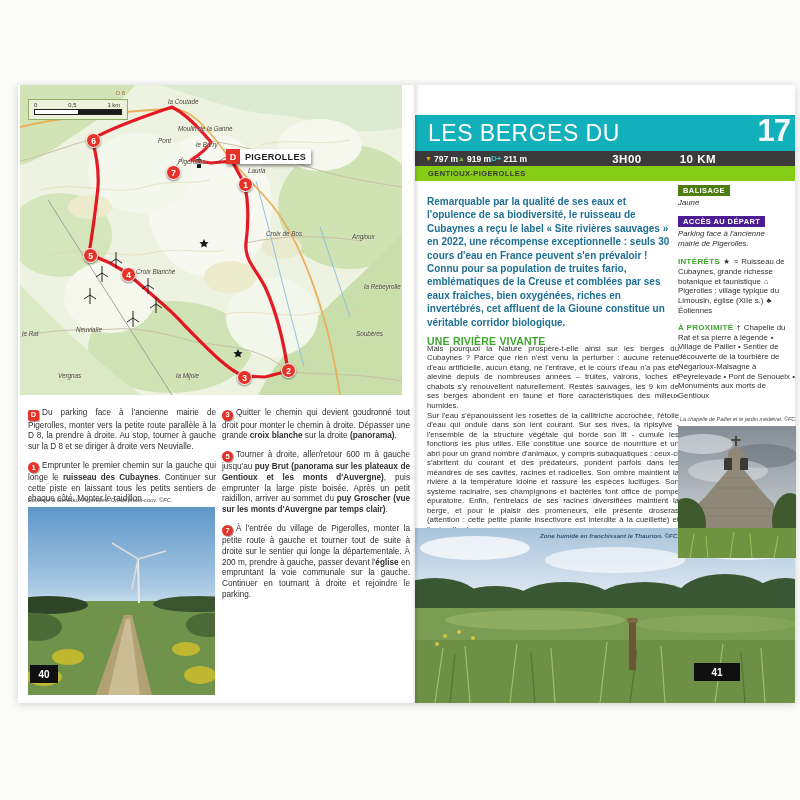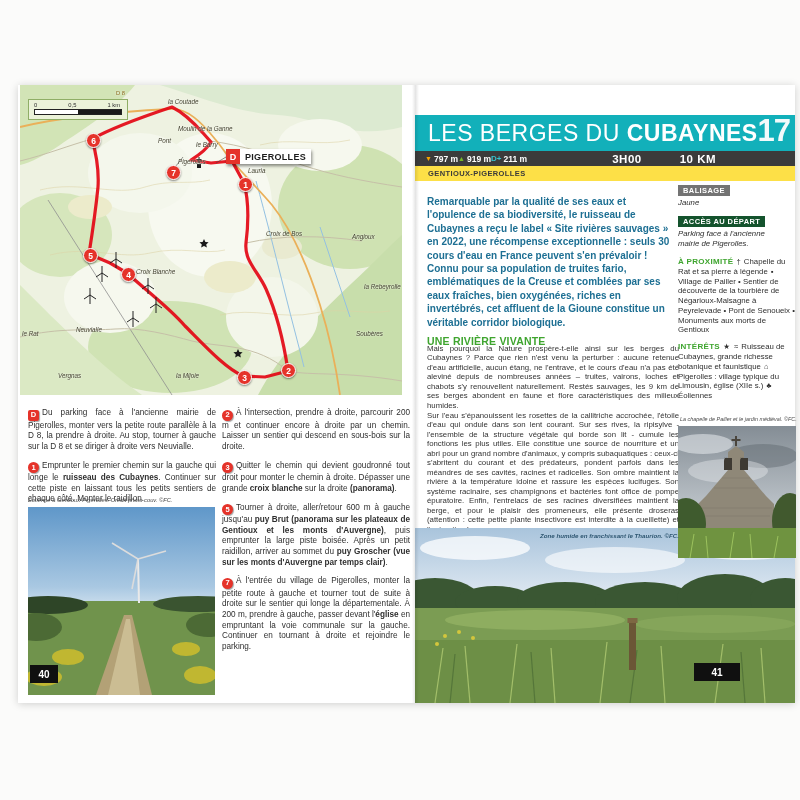--- a/index.html
+++ b/index.html
@@ -38,32 +38,32 @@
   .tealband .t1{font-size:23px;font-weight:300;letter-spacing:.5px;white-space:pre;text-align:right;}
   .tealband .t2{font-size:23px;font-weight:800;letter-spacing:.5px;}
   .trailnum{position:absolute;right:5px;top:-2px;font-size:31px;font-weight:800;color:#fff;opacity:.95;letter-spacing:-1px;}
   .statsbar{position:absolute;left:397px;top:66px;width:380px;height:15px;background:#3b3b3b;color:#fff;display:flex;align-items:center;box-sizing:border-box;padding:0 10px;font-size:8.5px;font-weight:bold;}
   .statsbar .ic{margin-right:2px;font-size:7px;}
   .statsbar .down{color:#f5a300;}
   .statsbar .up{color:#76b82a;}
   .statsbar .dp{color:#35c4d0;margin-right:2px;font-size:8px;}
   .statsbar .val{}
   .statsbar .big{font-size:11.5px;letter-spacing:.5px;}
-  .communebar{position:absolute;left:397px;top:81px;width:380px;height:15px;background:#fde047;color:#3a3a3a;display:flex;align-items:center;padding-left:13px;box-sizing:border-box;font-size:7.5px;font-weight:bold;letter-spacing:.4px;}
+  .communebar{position:absolute;left:397px;top:81px;width:380px;height:15px;background:#84cc16;color:#3a3a3a;display:flex;align-items:center;padding-left:13px;box-sizing:border-box;font-size:7.5px;font-weight:bold;letter-spacing:.4px;}
 
   
   .intro{position:absolute;left:409px;top:100px;width:250px;font-size:10px;font-weight:bold;line-height:1.34;color:#1d6f93;text-align:left;}
   .sechead{position:absolute;left:409px;top:239px;width:250px;font-size:10.5px;font-weight:800;color:#3fa52f;letter-spacing:.2px;}
   .bodytxt{position:absolute;left:409px;width:252px;font-size:7.8px;line-height:1.22;color:#333;text-align:justify;}
 
   
   .sidebar{position:absolute;left:660px;top:100px;width:118px;font-size:7.8px;line-height:1.25;color:#2f2f2f;}
   .sb-box{display:inline-block;color:#fff;font-weight:bold;font-size:7.5px;padding:1px 5px;letter-spacing:.4px;margin-bottom:2px;}
-  .sb-black{background:#737373;}
-  .sb-red{background:#14532d;}
+  .sb-black{background:#4d7c0f;}
+  .sb-red{background:#4c1d95;}
   .sb-ital{font-style:italic;margin:0 8px 8px 0;}
   .sb-green{color:#3fa52f;font-weight:800;font-size:8px;letter-spacing:.3px;}
   .sb-p{margin:0 0 7px 0;}
   .sb-ic{font-size:7.5px;margin:0 1px;}
 
   .chapcap{position:absolute;left:662px;top:331px;width:116px;font-size:5.4px;font-style:italic;color:#4a4a4a;white-space:nowrap;}
   .meadcap{position:absolute;left:522px;top:447px;font-size:6.2px;font-style:italic;font-weight:bold;color:#2e5671;z-index:4;}
   b{font-weight:bold;}
 </style>
 </head>
@@ -217,21 +217,20 @@
           </div>
       </div>
     </div>
 
     <div class="dircol" style="left:10px;top:315px;">
       <p class="dir"><span class="dmark sq">D</span><span>Du parking face à l'ancienne mairie de Pigerolles, monter vers la petite route parallèle à la D 8, la prendre à droite. Au stop, tourner à gauche sur la D 8 et se diriger à droite vers Neuvialle.</span></p>
       <p class="dir"><span class="dmark">1</span><span>Emprunter le premier chemin sur la gauche qui longe le <b>ruisseau des Cubaynes</b>. Continuer sur cette piste en laissant tous les petits sentiers de chaque côté. Monter le raidillon.</span></p>
     </div>
 
     <div class="dircol" style="left:204px;top:315px;">
-      <p class="dir"><span class="dmark">2</span><span>À l'intersection, prendre à droite, parcourir 200 m et continuer encore à droite par un chemin. Laisser un sentier qui descend en sous-bois sur la droite.</span></p>
       <p class="dir"><span class="dmark">3</span><span>Quitter le chemin qui devient goudronné tout droit pour monter le chemin à droite. Dépasser une grande <b>croix blanche</b> sur la droite <b>(panorama)</b>.</span></p>
       <p class="dir"><span class="dmark">5</span><span>Tourner à droite, aller/retour 600 m à gauche jusqu'au <b>puy Brut (panorama sur les plateaux de Gentioux et les monts d'Auvergne)</b>, puis emprunter la large piste boisée. Après un petit raidillon, arriver au sommet du <b>puy Groscher (vue sur les monts d'Auvergne par temps clair)</b>.</span></p>
       <p class="dir"><span class="dmark">7</span><span>À l'entrée du village de Pigerolles, monter la petite route à gauche et tourner tout de suite à droite sur le sentier qui longe la départementale. À 200 m, prendre à gauche, passer devant l'<b>église</b> en empruntant la voie communale sur la gauche. Continuer en tournant à droite et rejoindre le parking.</span></p>
     </div>
 
     <div class="pcap" style="left:10px;top:412px;width:187px;">Éolienne à Gentioux-Pigerolles. Crédit photo couv. ©FC.</div>
     <div class="photo" style="left:10px;top:422px;width:187px;height:188px;">
       <svg width="187" height="188" viewBox="0 0 187 188">
         <defs>
           <linearGradient id="sky1" x1="0" y1="0" x2="0" y2="1">
@@ -266,21 +265,20 @@
         </g>
       </svg>
       <div class="badge" style="left:2px;bottom:12px;width:28px;height:18px;">40</div>
     </div>
   </div>
 
   <div>
 
     <div class="tealband">
       <span class="t1">LES BERGES DU </span>
-      <span class="t2">CUBAYNES</span>
       <span class="trailnum">17</span>
     </div>
 
     <div class="statsbar">
       <span class="ic down">▼</span>
       <span class="val">797 m</span>
       <span class="ic up">▲</span>
       <span class="val">919 m</span>
       <span class="dp">D+</span>
       <span class="val">211 m</span>
@@ -297,36 +295,36 @@
     <p class="bodytxt" style="top:318px;">Sur l'eau s'épanouissent les rosettes de la callitriche accrochée, l'étoile d'eau qui ondule dans son lent courant. Sur ses rives, la ripisylve - l'ensemble de la structure végétale qui borde son lit - cumule les fonctions les plus utiles. Elle constitue une source de nourriture et un abri pour un grand nombre d'animaux, y compris subaquatiques : ceux-ci s'abritent du courant et des prédateurs, pondent parfois dans les méandres de ses cavités, racines et radicelles. Son ombre maintient la rivière à la température idoine et rassure les espèces lucifuges. Son système racinaire, ses champignons et bactéries font office de pompe épuratoire. Enfin, l'entrelacs de ses racines diversifiées maintient la berge, et pour le plaisir des promeneurs, elle présente droseras (attention : cette petite plante insectivore est interdite à la cueillette) et linaigrettes !</p>
 
     <div class="sidebar">
       <div><span class="sb-box sb-black">BALISAGE</span></div>
       <p class="sb-ital">Jaune</p>
 
       <div><span class="sb-box sb-red">ACCÈS AU DÉPART</span></div>
       <p class="sb-ital">Parking face à l'ancienne mairie de Pigerolles.</p>
 
       <p class="sb-p">
-        <span class="sb-green">À PROXIMITÉ</span>
-        <span class="sb-ic">†</span>
-        <span>Chapelle du Rat et sa pierre à légende</span>
-        <span class="sb-ic">▪</span>
-        <span>Village de Pailler • Sentier de découverte de la tourbière de Négarioux-Malsagne à Peyrelevade • Pont de Senoueix • Monuments aux morts de Gentioux</span>
-      </p>
-
-      <p class="sb-p">
         <span class="sb-green">INTÉRÊTS</span>
         <span class="sb-ic">★</span>
         <span class="sb-ic">≈</span>
         <span>Ruisseau de Cubaynes, grande richesse botanique et faunistique</span>
         <span class="sb-ic">⌂</span>
         <span>Pigerolles : village typique du Limousin, église (XIIe s.)</span>
         <span class="sb-ic">♣</span>
         <span>Éoliennes</span>
+      </p>
+
+      <p class="sb-p">
+        <span class="sb-green">À PROXIMITÉ</span>
+        <span class="sb-ic">†</span>
+        <span>Chapelle du Rat et sa pierre à légende</span>
+        <span class="sb-ic">▪</span>
+        <span>Village de Pailler • Sentier de découverte de la tourbière de Négarioux-Malsagne à Peyrelevade • Pont de Senoueix • Monuments aux morts de Gentioux</span>
       </p>
     </div>
 
     <div class="chapcap">La chapelle de Pailler et le jardin médiéval. ©FC.</div>
     <div class="photo" style="left:660px;top:341px;width:118px;height:132px;z-index:3;">
       <svg width="118" height="132" viewBox="0 0 118 132">
         <defs>
           <linearGradient id="sky2" x1="0" y1="0" x2="0" y2="1">
             <stop offset="0" stop-color="#848d95"></stop>
               <stop offset="1" stop-color="#ccd2d7"></stop>

